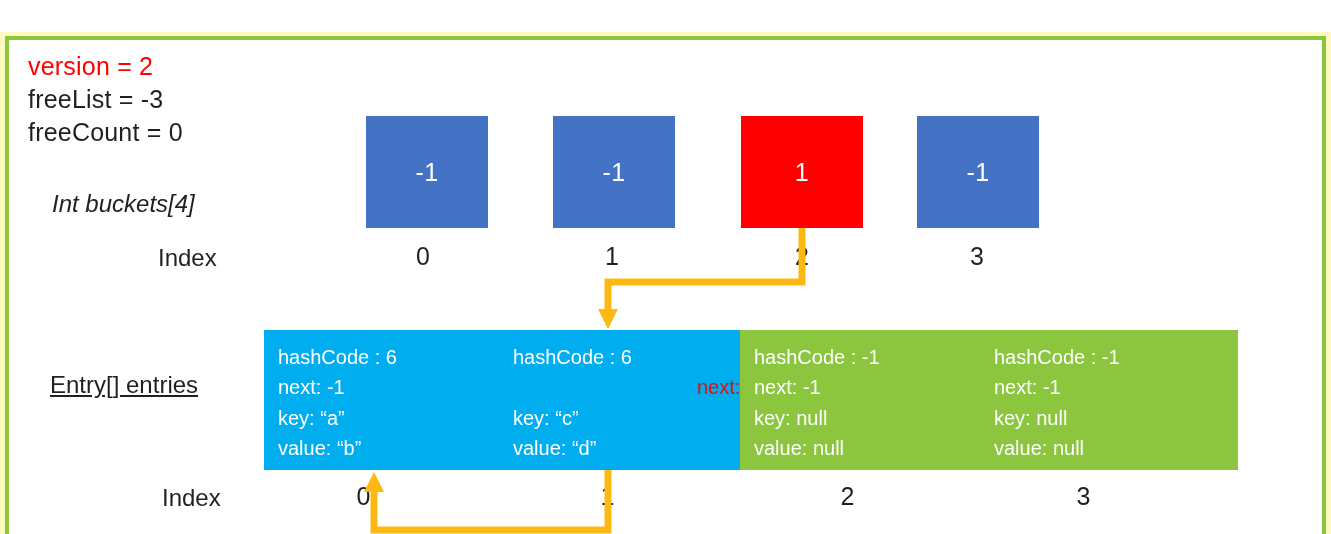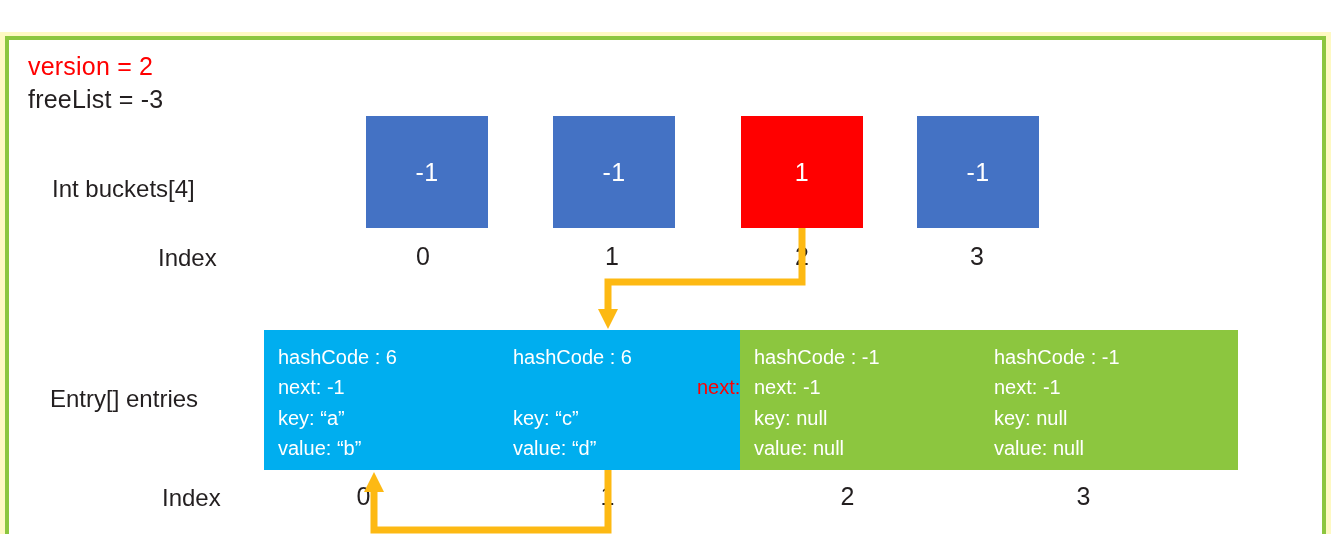--- a/index.html
+++ b/index.html
@@ -47,22 +47,22 @@
     color: #ff0000;
   }
 
   
   .row-label {
     position: absolute;
     font-size: 24px;
     color: #231f20;
     white-space: nowrap;
   }
-  #buckets-label { left: 52px; top: 143px; }
-  #entries-label { left: 50px; top: 353px; }
+  #buckets-label { left: 52px; top: 158px; font-style: italic; }
+  #entries-label { left: 50px; top: 339px; text-decoration: underline; }
   #index-label-top { left: 158px; top: 212px; }
   #index-label-bottom { left: 162px; top: 452px; }
 
   
   .bucket {
     position: absolute;
     top: 84px;
     width: 122px;
     height: 112px;
     display: flex;
@@ -119,20 +119,21 @@
 </style>
 </head>
 <body>
 
 <div id="canvas">
   <div class="frame"></div>
 
   <div class="vars">
     <div class="line accent">version = 2</div>
     <div class="line">freeList = -3</div>
+    <div class="line">freeCount = 0</div>
   </div>
 
   <div class="row-label" id="buckets-label">Int buckets[4]</div>
   <div class="row-label" id="index-label-top">Index</div>
   <div class="row-label" id="entries-label">Entry[] entries</div>
   <div class="row-label" id="index-label-bottom">Index</div>
 
   <div class="bucket" style="left:366px;background:#4472c4;">
     <span class="val">-1</span>
   </div>

